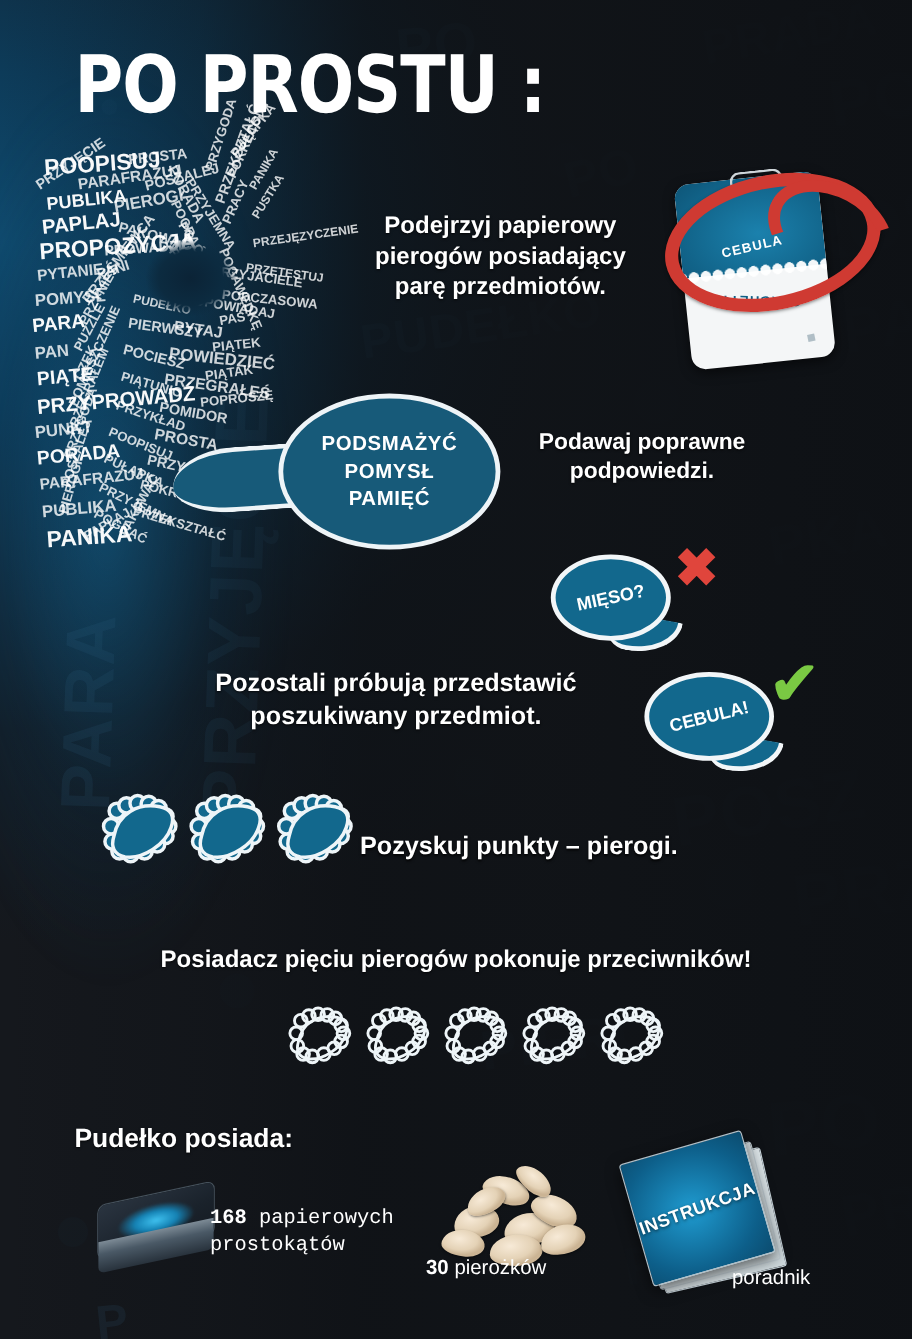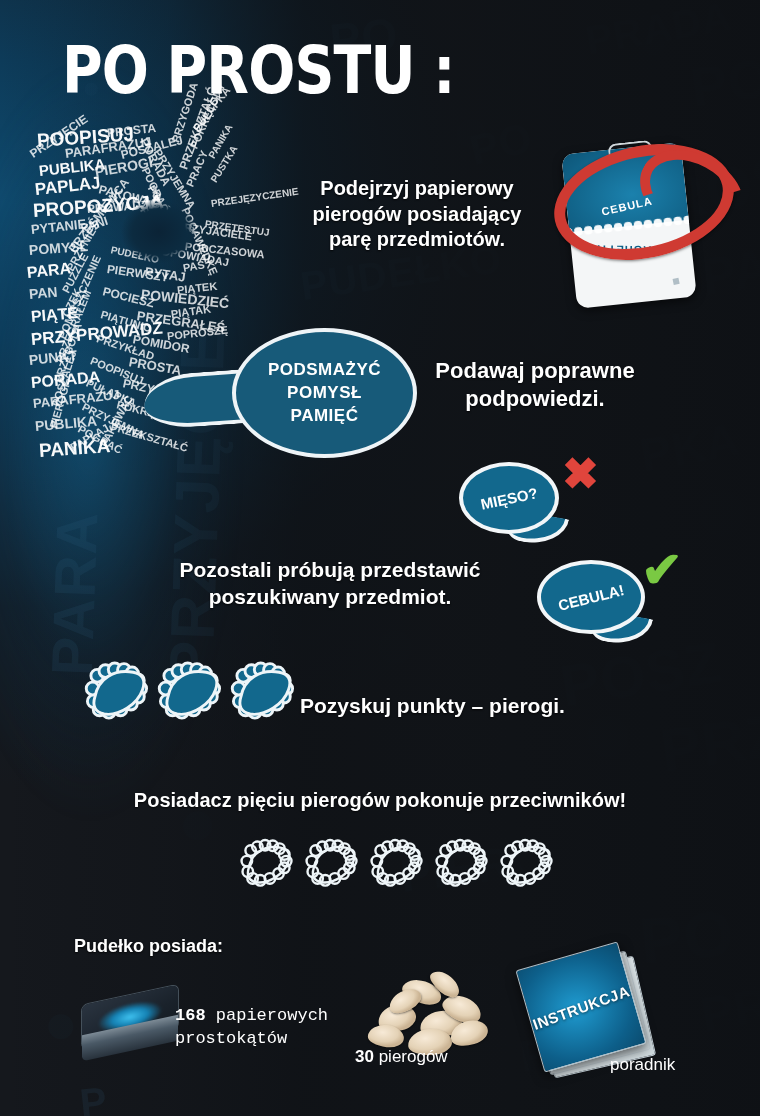--- a/index.html
+++ b/index.html
@@ -262,21 +262,21 @@
   <div class="bubble-big">
     <div class="tail"></div>
     <div class="body"></div>
     <div class="lines">
       <div>PODSMAŻYĆ</div>
       <div>POMYSŁ</div>
       <div>PAMIĘĆ</div>
     </div>
   </div>
 
-  <div class="txt" style="left:410px;top:357px;width:250px;font-size:22px;">
+  <div class="txt" style="left:410px;top:357px;width:250px;font-size:19px;">
     <div style="white-space:pre-line;">Podawaj poprawne
 podpowiedzi.</div>
   </div>
 
   <div class="bub" style="left:459px;top:462px;width:100px;height:72px;">
     <div class="tail" style="left:46px;top:52px;transform:rotate(10deg);"></div>
     <div class="body"></div>
     <div class="label" style="font-size:15px;transform:rotate(-12deg);">MIĘSO?</div>
   </div>
   <div class="mark-x" style="left:562px;top:452px;">✖</div>
@@ -294,21 +294,21 @@
   </div>
 
   <div id="points-row"></div>
 
   <div class="txt" style="left:80px;top:788px;width:600px;font-size:20px;">Posiadacz pięciu pierogów pokonuje przeciwników!</div>
 
   <div class="txt" style="left:300px;top:693px;width:330px;font-size:21px;text-align:left;">Pozyskuj punkty – pierogi.</div>
 
   <div id="win-row"></div>
 
-  <div class="txt" style="left:74px;top:935px;width:320px;font-size:18px;text-align:left;">Pudełko posiada:</div>
+  <div class="txt" style="left:62px;top:935px;width:320px;font-size:22px;text-align:left;">Pudełko posiada:</div>
 
   <div class="box3d">
     <div class="box-top"></div>
     <div class="box-glow"></div>
     <div class="box-front"></div>
   </div>
   <div class="lbl" style="left:175px;top:1005px;width:170px;font-family:Liberation Mono, monospace;">
     <b>168</b>
     <span style="white-space:pre-line;">papierowych
 prostokątów</span>
@@ -320,21 +320,21 @@
       <div class="dump" style="left: 52px; top: 36px; width: 42px; height: 26px; transform: rotate(-8deg);"></div>
       <div class="dump" style="left: 0px; top: 50px; width: 36px; height: 22px; transform: rotate(6deg);"></div>
       <div class="dump" style="left: 40px; top: 54px; width: 44px; height: 26px; transform: rotate(-4deg);"></div>
       <div class="dump" style="left: 74px; top: 22px; width: 40px; height: 24px; transform: rotate(24deg);"></div>
       <div class="dump" style="left: 82px; top: 46px; width: 38px; height: 24px; transform: rotate(-16deg);"></div>
       <div class="dump" style="left: 60px; top: 0px; width: 34px; height: 18px; transform: rotate(40deg);"></div>
       <div class="dump" style="left: 20px; top: 16px; width: 34px; height: 20px; transform: rotate(-28deg);"></div>
     </div>
   <div class="lbl" style="left:355px;top:1046px;width:180px;">
     <b>30</b>
-    <span>pierogów</span>
+    <span>pierożków</span>
   </div>
 
   <div class="book">
     <div class="book-sheet" style="left:22px;top:16px;width:102px;height:100px;transform:rotate(-13deg);"></div>
     <div class="book-sheet" style="left:16px;top:12px;width:102px;height:100px;transform:rotate(-14.5deg);"></div>
     <div class="book-cover">
       <div class="book-title">INSTRUKCJA</div>
     </div>
   </div>
   <div class="lbl" style="left:610px;top:1054px;width:120px;">

